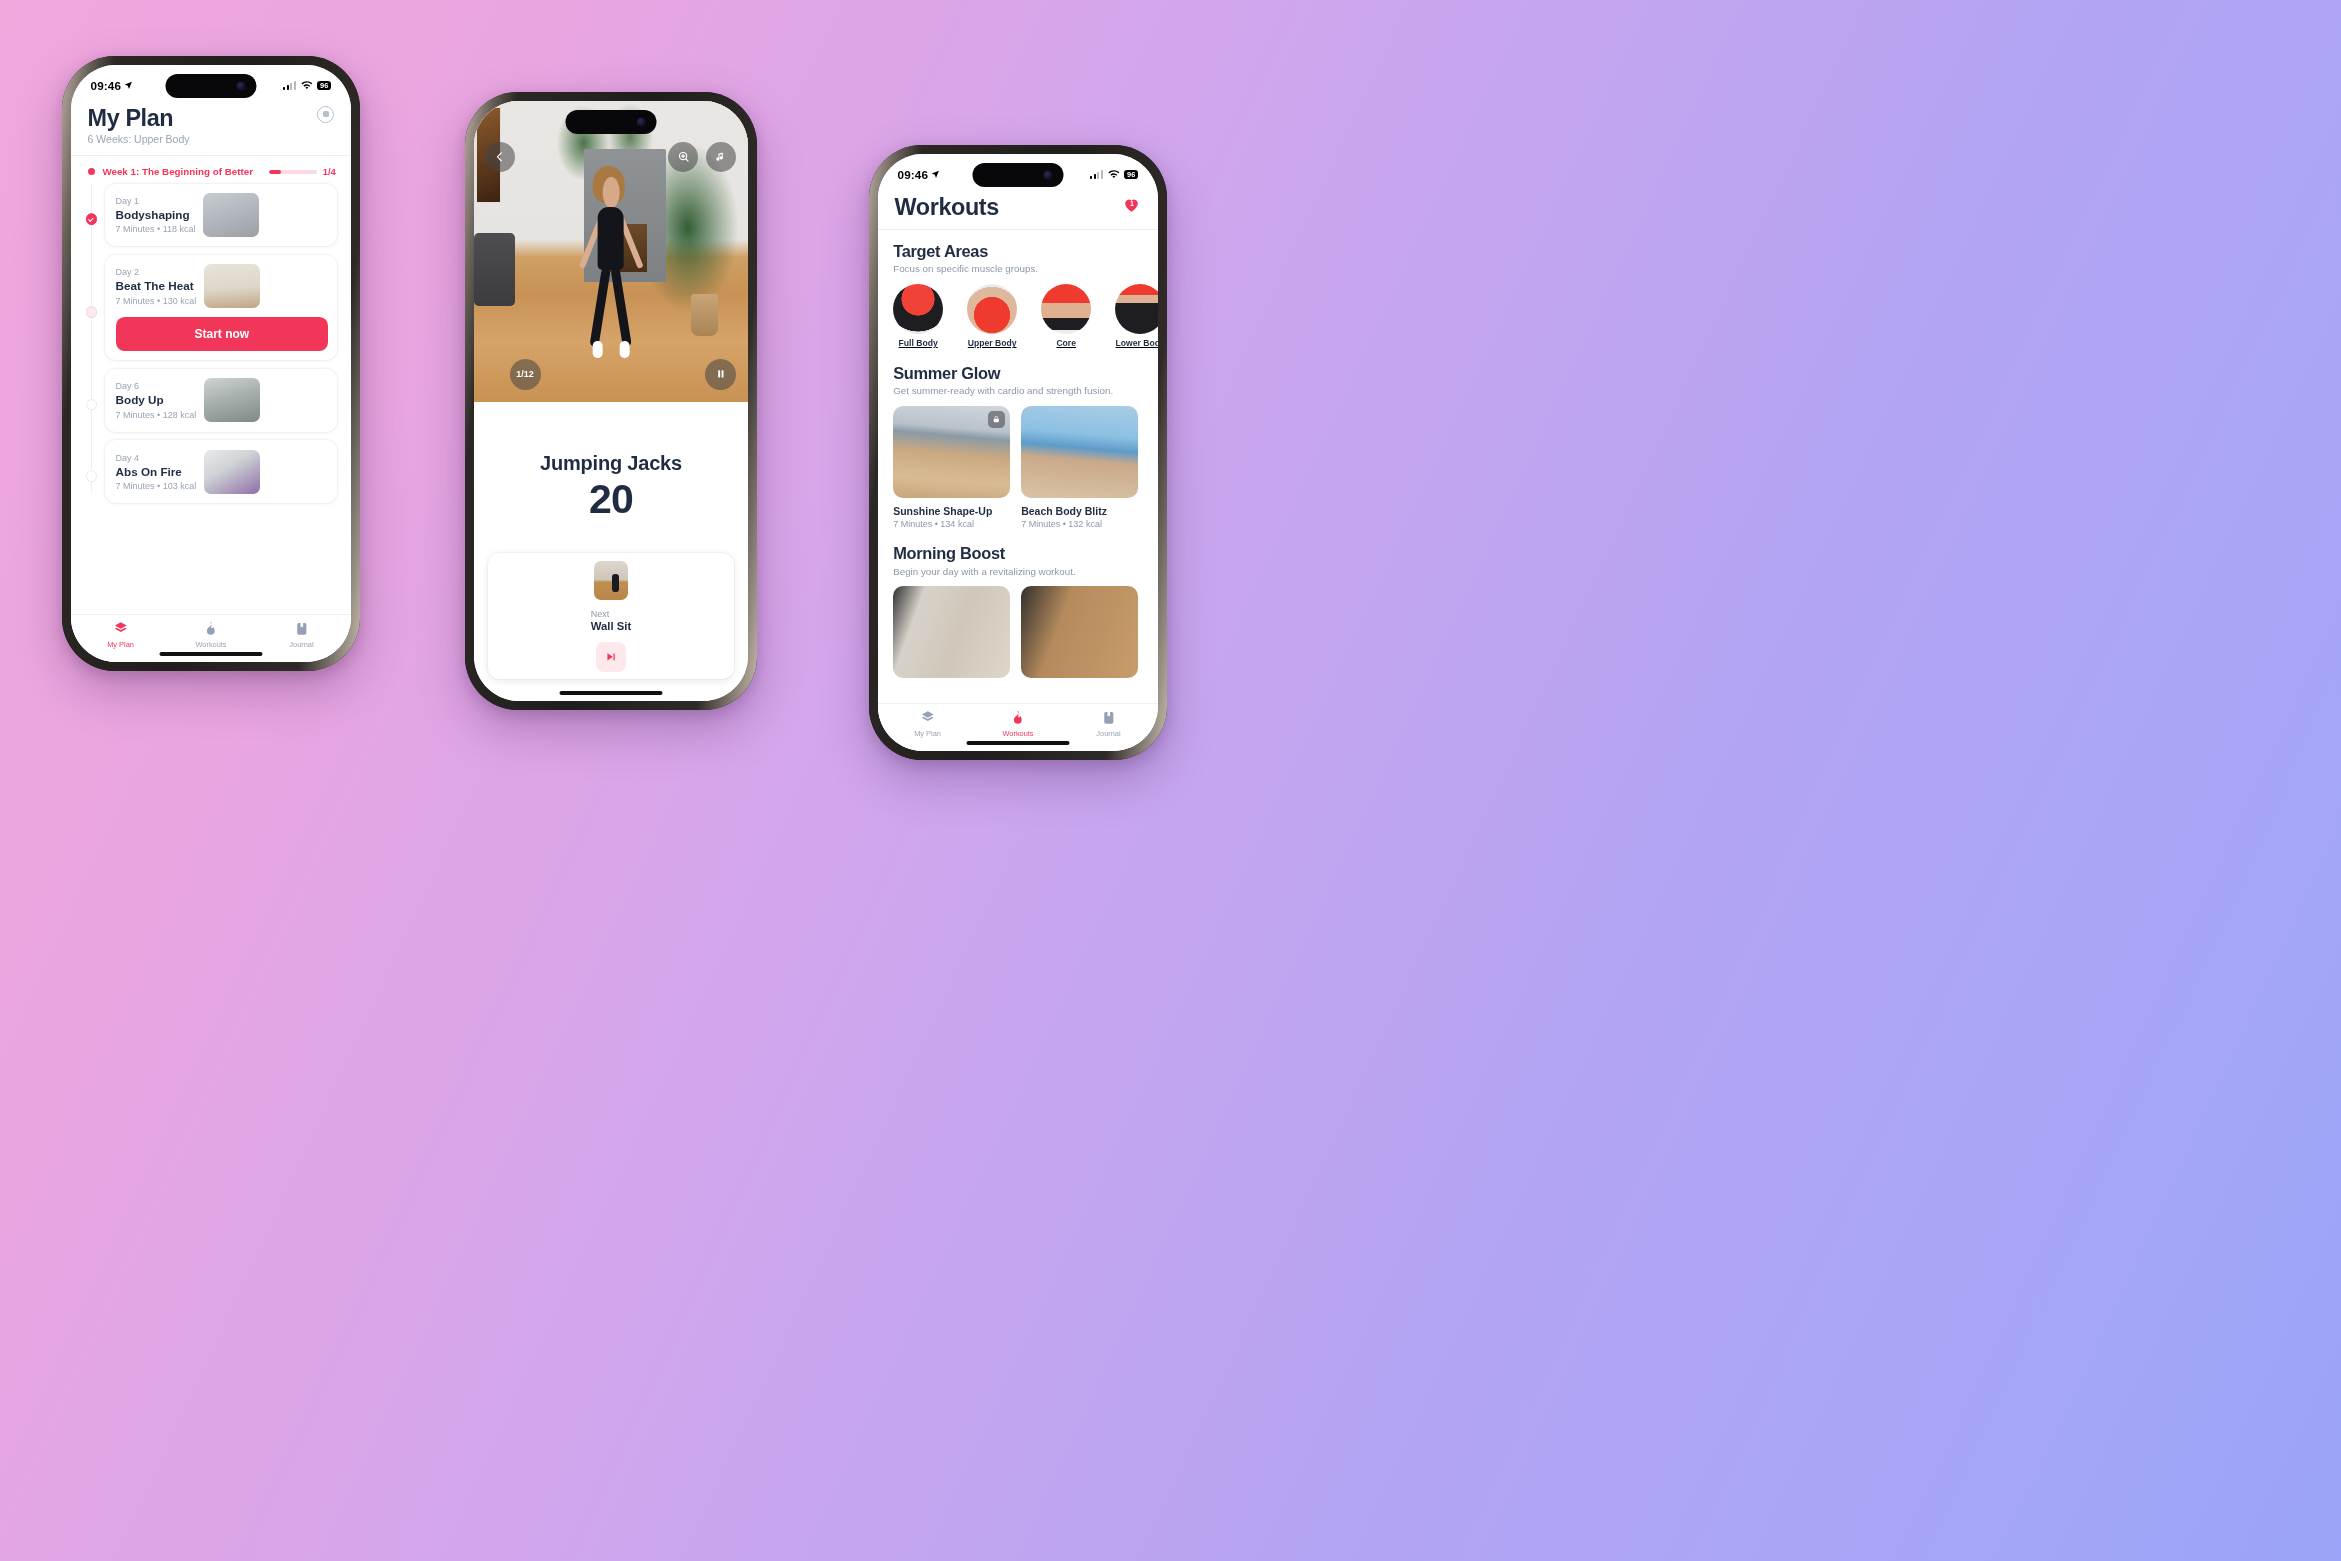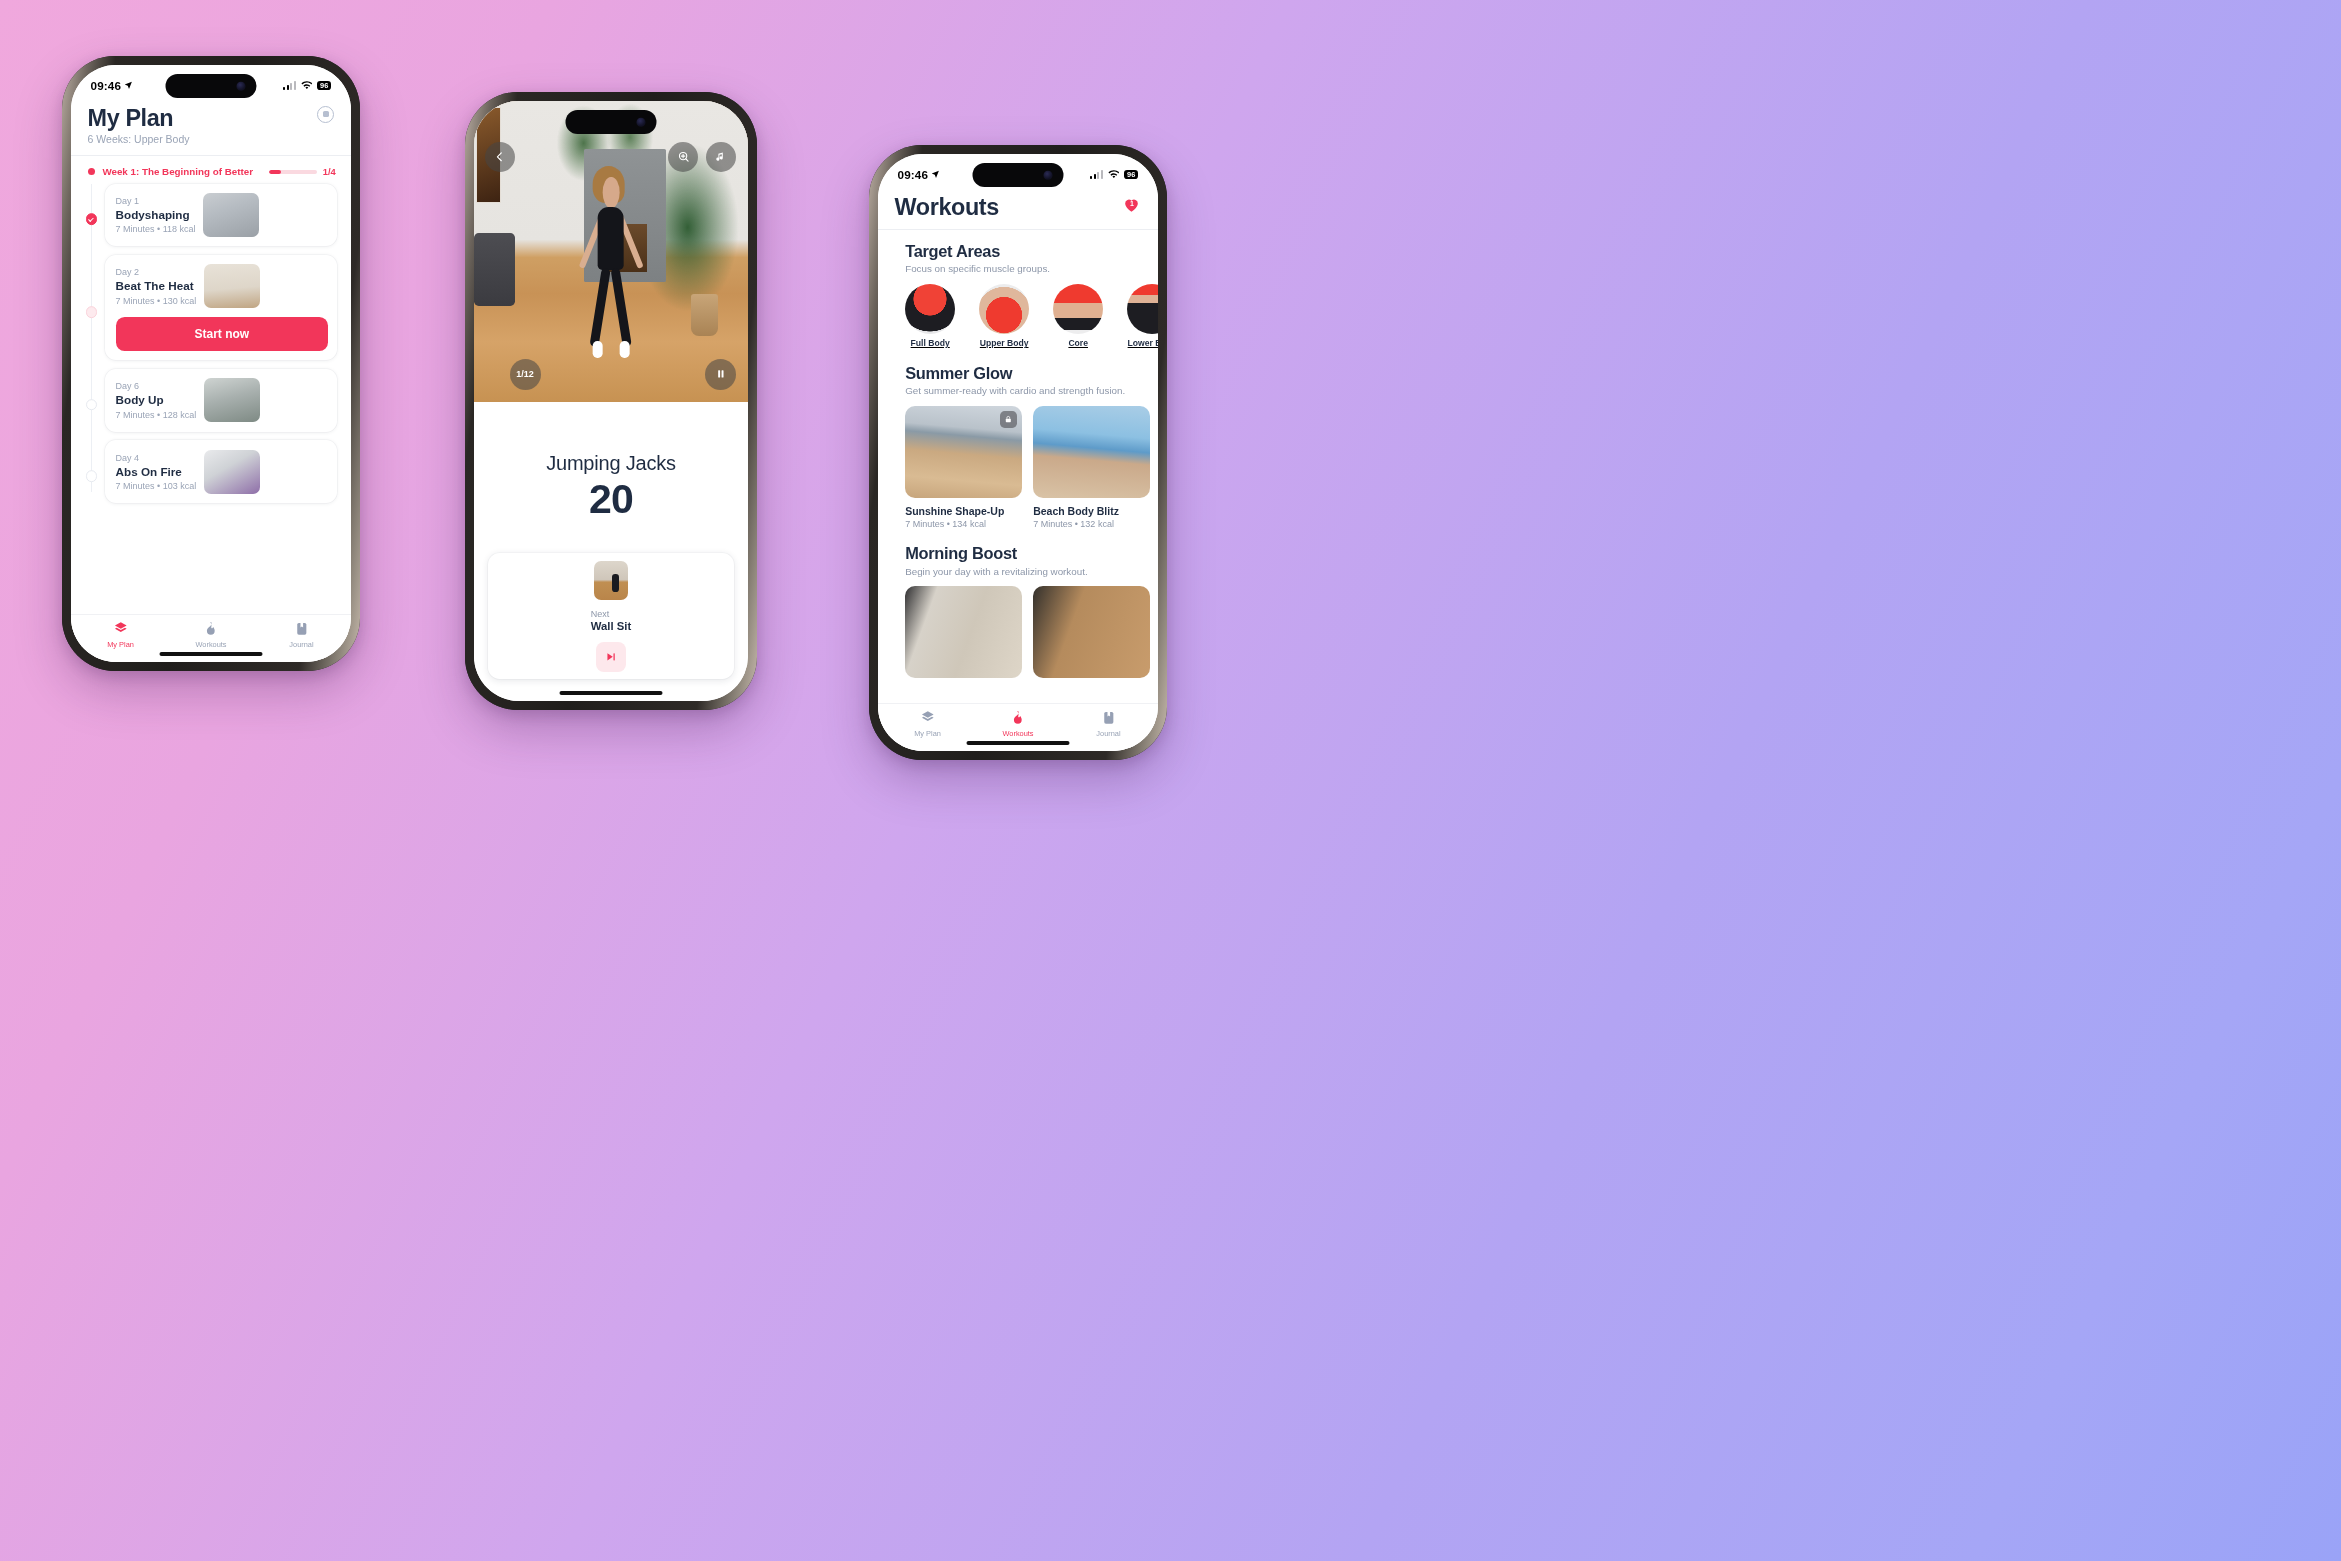--- a/index.html
+++ b/index.html
@@ -135,36 +135,36 @@
 
   .vbtn{ position:absolute; border-radius:50%; background:rgba(70,70,70,.55);
     display:flex; align-items:center; justify-content:center; color:#fff; cursor:pointer; }
   .vbtn.back{ left:11px; top:41px; width:30px; height:30px; }
   .vbtn.zoom{ right:50px; top:41px; width:30px; height:30px; }
   .vbtn.music{ right:12.5px; top:41px; width:30px; height:30px; }
   .vbtn.count{ left:11px; bottom:12.5px; width:31px; height:31px; font-size:9px; font-weight:700;margin-left:25px; }
   .vbtn.pause{ right:12.5px; bottom:12.5px; width:31px; height:31px; }
 
   .ex-body{ flex:1; display:flex; flex-direction:column; align-items:center; padding:0 14px; }
-  .ex-name{ margin-top:50px; font-size:20px; font-weight:400; color:#1f2c42; letter-spacing:-0.2px; text-align:center;}
+  .ex-name{ margin-top:50px; font-size:20px; font-weight:700; color:#1f2c42; letter-spacing:-0.2px; text-align:center;}
   .ex-reps{ margin-top:3px; font-size:41px; font-weight:800; color:#1f2c42; letter-spacing:-0.8px; line-height:1.05;}
   .next-card{ margin-top:auto; margin-bottom:22px; width:100%; background:#fff; border-radius:11.7px;
     box-shadow:0 1.6px 7.8px rgba(30,40,60,.1), 0 0 0 0.8px rgba(30,40,60,.035);
     padding:7.8px 9.4px; display:flex; align-items:center; gap:9.4px;flex-direction:column; }
   .next-thumb{ width:34px; height:39px; border-radius:7px; flex:0 0 auto;
     background:linear-gradient(180deg,#ddd6cb 0%,#cfc6ba 48%,#c08f52 54%,#b9854a 100%); position:relative; overflow:hidden;}
   .next-thumb:after{ content:""; position:absolute; left:52%; top:34%; width:22%; height:46%; background:#1a1b20; border-radius:3.1px;}
   .next-txt{ flex:1; min-width:0; }
   .next-lbl{ font-size:9px; color:#8d97a9; }
   .next-name{ font-size:11.3px; font-weight:800; color:#1f2c42; margin-top:0.8px; }
   .skip-btn{ width:30px; height:30px; border-radius:7.8px; background:#fde8ec;
     display:flex; align-items:center; justify-content:center; cursor:pointer; flex:0 0 auto;}
 
   
-  .wk-scroll{ flex:1; overflow:hidden;padding-left:12px; }
+  .wk-scroll{ flex:1; overflow:hidden; }
   .sec-head{ padding:12.5px 15.6px 0 15.6px; }
   .sec-title{ font-size:16.4px; font-weight:800; color:#1f2c42; letter-spacing:-0.3px; }
   .sec-sub{ font-size:9.8px; color:#8d97a9; margin-top:2.3px; }
   .chips{ display:flex; gap:24px; padding:9.4px 0 0 15.6px; overflow:hidden;text-decoration:underline; }
   .chip{ flex:0 0 auto; width:50px; text-align:center; cursor:pointer; }
   .chip .av{ width:50px; height:50px; border-radius:50%; background-size:cover; background-position:center; }
   .chip .cl{ font-size:8.6px; font-weight:700; color:#1f2c42; margin-top:4.7px; white-space:nowrap; }
   .wcards{ display:flex; gap:11px; padding:9.4px 0 0 15.6px; overflow:hidden; }
   .wcard{ flex:0 0 auto; width:117px; cursor:pointer; }
   .wcard .img{ width:117px; height:92px; border-radius:10px; background-size:cover; background-position:center; position:relative; }

